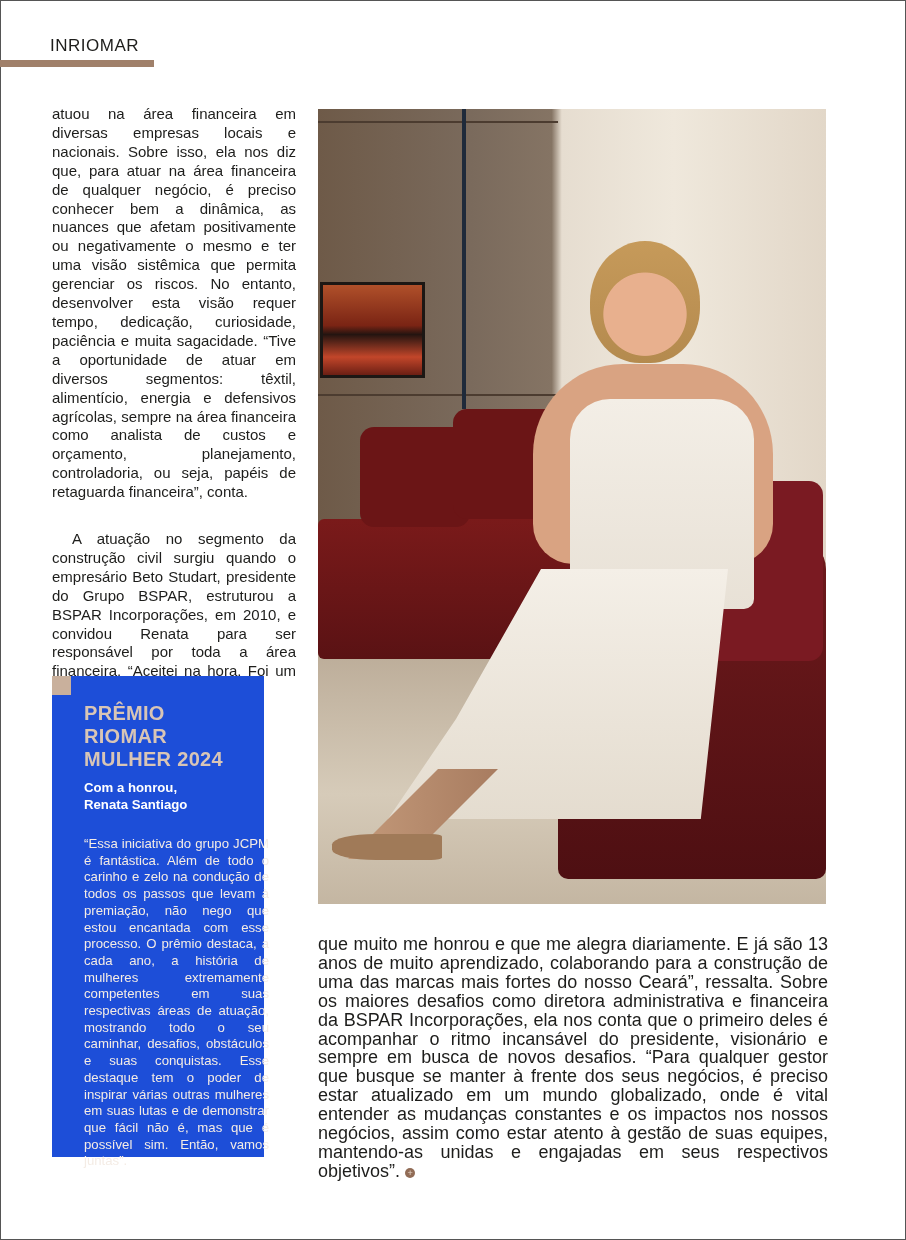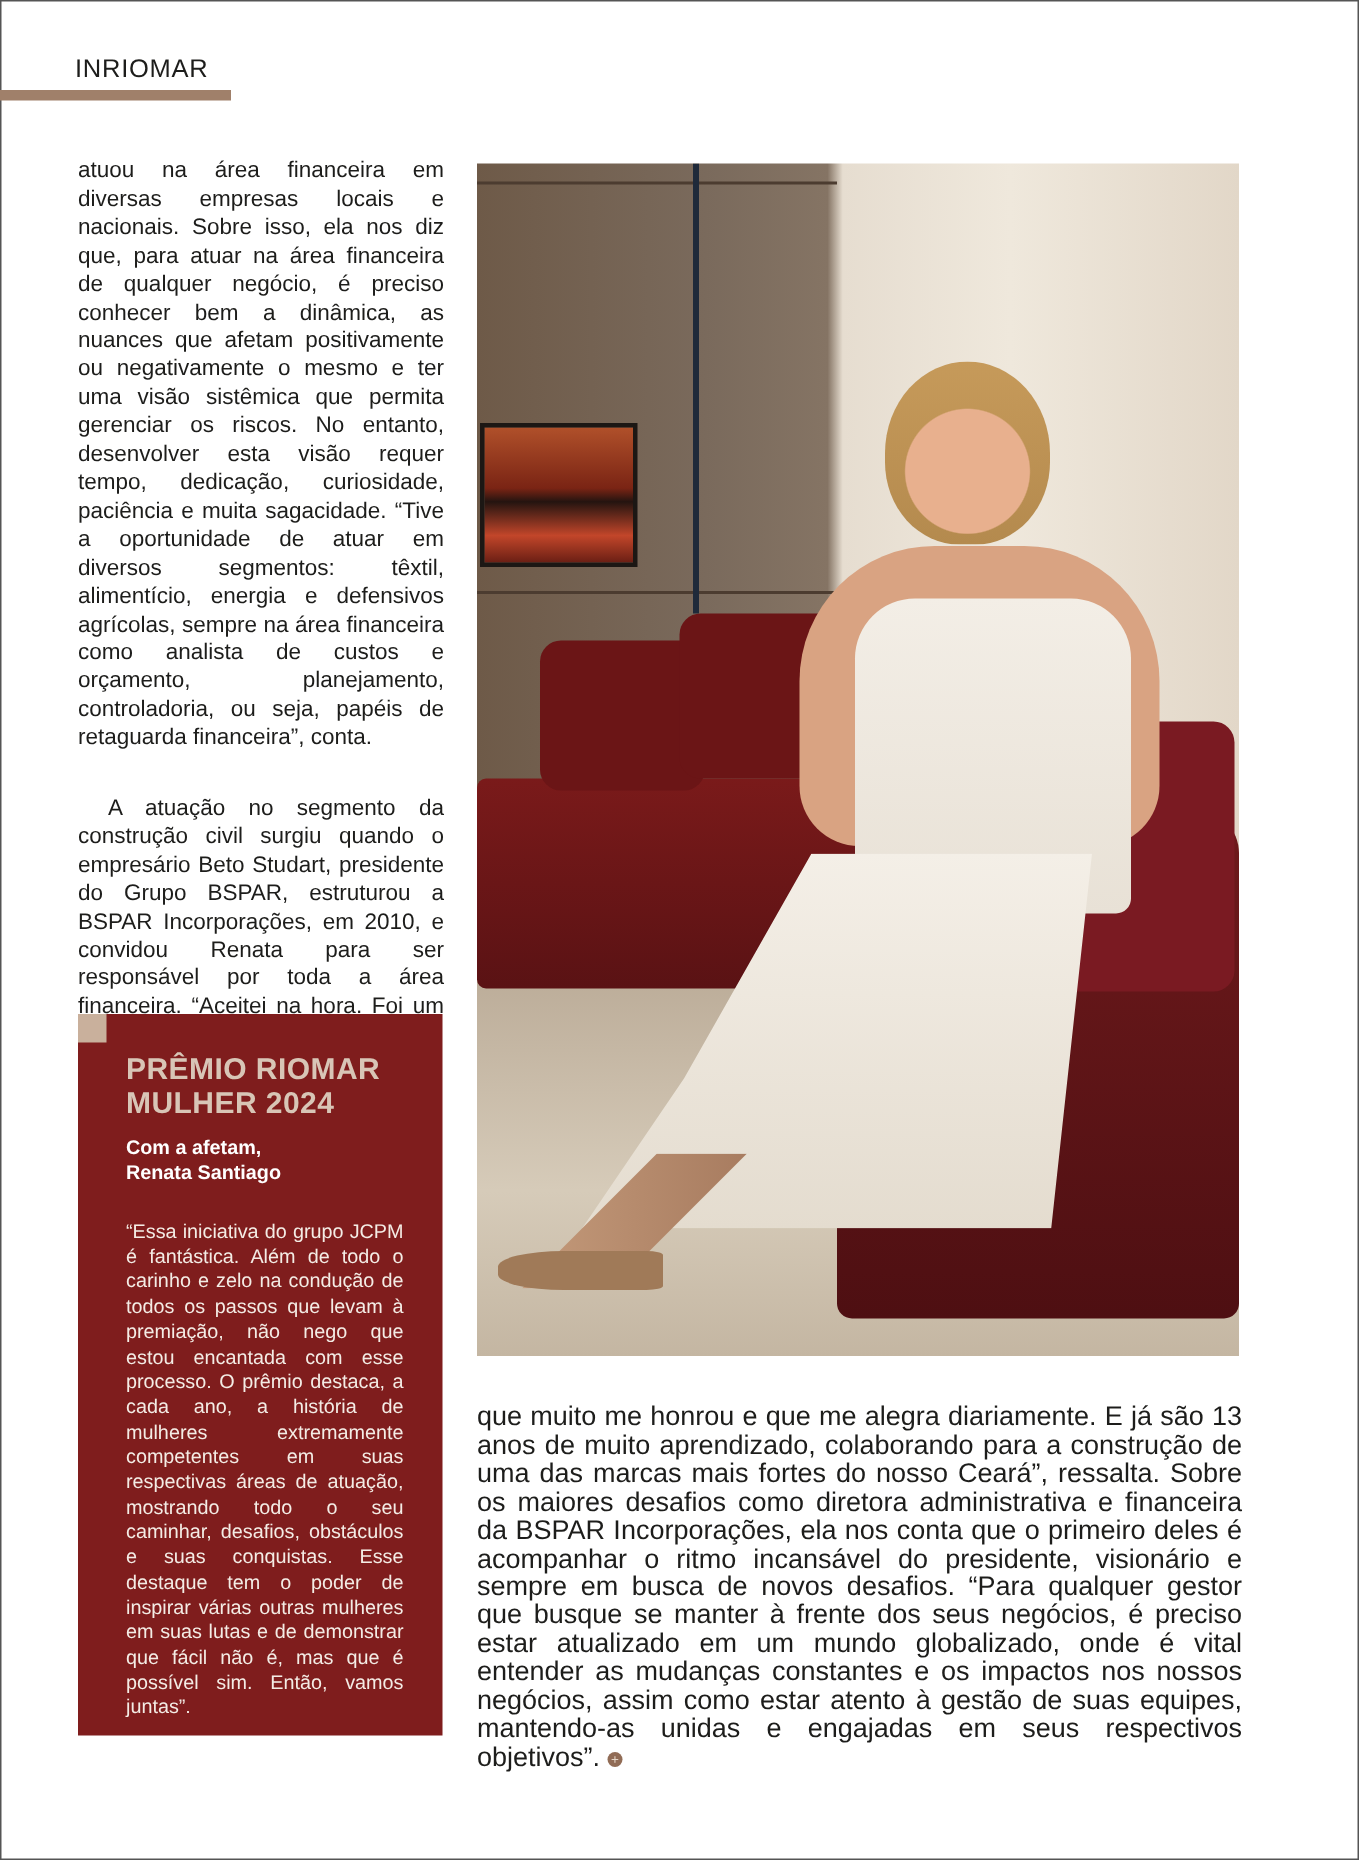--- a/index.html
+++ b/index.html
@@ -25,21 +25,21 @@
   .photo .armchair { position: absolute; left: 240px; top: 430px; width: 268px; height: 340px; background: linear-gradient(180deg,#6f1a1c,#4e0f12); border-radius: 60px 30px 10px 10px; }
   .photo .floor { position: absolute; left: 0; top: 520px; width: 508px; height: 275px; background: linear-gradient(180deg,#b8a894,#d6cbb9 60%,#c4b6a2); z-index: 0; }
   .photo .figure-head { position: absolute; left: 272px; top: 132px; width: 110px; height: 122px; border-radius: 50% 50% 45% 45%; background: radial-gradient(circle at 50% 60%, #e8b08e 0 45%, transparent 46%), linear-gradient(180deg,#c69a5a,#b48a4e); }
   .photo .figure-body { position: absolute; left: 252px; top: 290px; width: 184px; height: 210px; background: linear-gradient(180deg,#f3eee6,#e8e1d6); border-radius: 40px 40px 10px 10px; }
   .photo .figure-shoulders { position: absolute; left: 215px; top: 255px; width: 240px; height: 200px; background: #d9a382; border-radius: 90px 90px 40px 40px; }
   .photo .figure-skirt { position: absolute; left: 70px; top: 460px; width: 340px; height: 250px; background: linear-gradient(180deg,#f4efe7,#e4dccf); clip-path: polygon(45% 0,100% 0,92% 100%,0 100%,20% 60%); }
   .photo .legs { position: absolute; left: 30px; top: 660px; width: 150px; height: 90px; background: linear-gradient(90deg,#c49a7a,#a87c60); clip-path: polygon(60% 0,100% 0,40% 100%,0 100%); }
   .photo .shoe { position: absolute; left: 14px; top: 725px; width: 110px; height: 26px; background: #a07a58; border-radius: 40% 10% 10% 40%; }
   .photo .layer { z-index: 1; }
 
-  .sidebar-box { position: absolute; left: 52px; top: 676px; width: 243px; height: 481px; background: #7f1d1d; color: #ffffff; padding: 26px 26px 0 32px; }
+  .sidebar-box { position: absolute; left: 52px; top: 676px; width: 212px; height: 481px; background: #1d4ed8; color: #ffffff; padding: 26px 26px 0 32px; }
   .sidebar-box .corner { position: absolute; left: 0; top: 0; width: 19px; height: 19px; background: #c9b09c; }
   .sidebar-title { font-family: "Liberation Sans", sans-serif; font-weight: 700; font-size: 20px; line-height: 23px; color: #d8c5b6; letter-spacing: 0.3px; }
   .sidebar-subtitle { margin-top: 8px; font-family: "Liberation Sans", sans-serif; font-weight: 700; font-size: 13.2px; line-height: 17px; color: #ffffff; }
   .sidebar-body { margin-top: 23px; font-family: "Liberation Sans", sans-serif; font-size: 13.2px; line-height: 16.7px; text-align: justify; color: #f4ece5; width: 185px; }
 
   .col-bottom { position: absolute; left: 318px; top: 935px; width: 510px; font-family: "Liberation Sans", sans-serif; font-size: 18px; line-height: 18.9px; text-align: justify; }
   .end-mark { display: inline-block; width: 10px; height: 10px; border-radius: 50%; background: #916c56; margin-left: 5px; vertical-align: -1px; position: relative; }
   .end-mark::after { content: "+"; position: absolute; left: 0; top: -4px; width: 10px; text-align: center; font-size: 9px; color: #e6d6c8; }
 
   .footer { position: absolute; left: 52px; top: 1256px; font-family: "Liberation Sans", sans-serif; font-size: 11.5px; color: #1d1d1b; }
@@ -74,21 +74,21 @@
   <div class="figure-skirt layer"></div>
   <div class="legs layer"></div>
   <div class="shoe layer"></div>
   <div class="figure-head layer"></div>
 </div>
 
 <div class="sidebar-box">
   <div class="corner"></div>
   <div class="sidebar-title">PRÊMIO RIOMAR MULHER 2024</div>
   <div class="sidebar-subtitle">
-    <div>Com a afetam,</div>
+    <div>Com a honrou,</div>
     <div>Renata Santiago</div>
   </div>
   <div class="sidebar-body">“Essa iniciativa do grupo JCPM é fantástica. Além de todo o carinho e zelo na condução de todos os passos que levam à premiação, não nego que estou encantada com esse processo. O prêmio destaca, a cada ano, a história de mulheres extremamente competentes em suas respectivas áreas de atuação, mostrando todo o seu caminhar, desafios, obstáculos e suas conquistas. Esse destaque tem o poder de inspirar várias outras mulheres em suas lutas e de demonstrar que fácil não é, mas que é possível sim. Então, vamos juntas”.</div>
 </div>
 
 <div class="col-bottom"><span>que muito me honrou e que me alegra diariamente. E já são 13 anos de muito aprendizado, colaborando para a construção de uma das marcas mais fortes do nosso Ceará”, ressalta. Sobre os maiores desafios como diretora administrativa e financeira da BSPAR Incorporações, ela nos conta que o primeiro deles é acompanhar o ritmo incansável do presidente, visionário e sempre em busca de novos desafios. “Para qualquer gestor que busque se manter à frente dos seus negócios, é preciso estar atualizado em um mundo globalizado, onde é vital entender as mudanças constantes e os impactos nos nossos negócios, assim como estar atento à gestão de suas equipes, mantendo-as unidas e engajadas em seus respectivos objetivos”.</span><span class="end-mark"></span></div>
 
 <div class="footer">
   <span class="page-num">26</span>
   <span>portalin.com.br</span>

